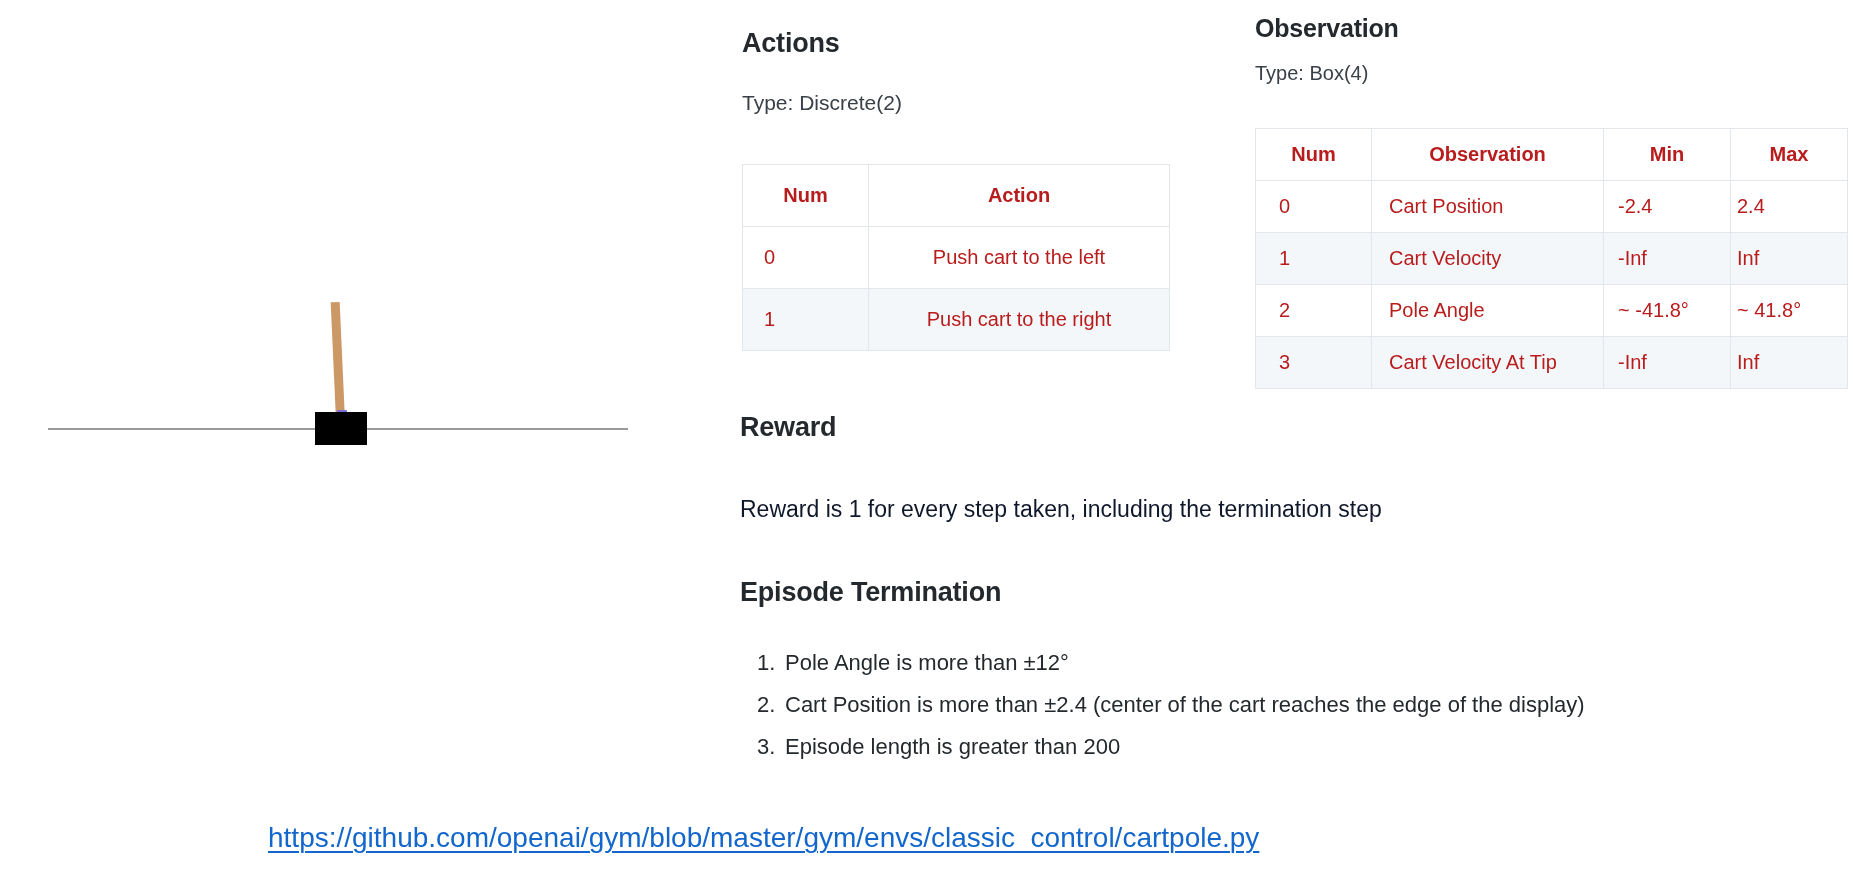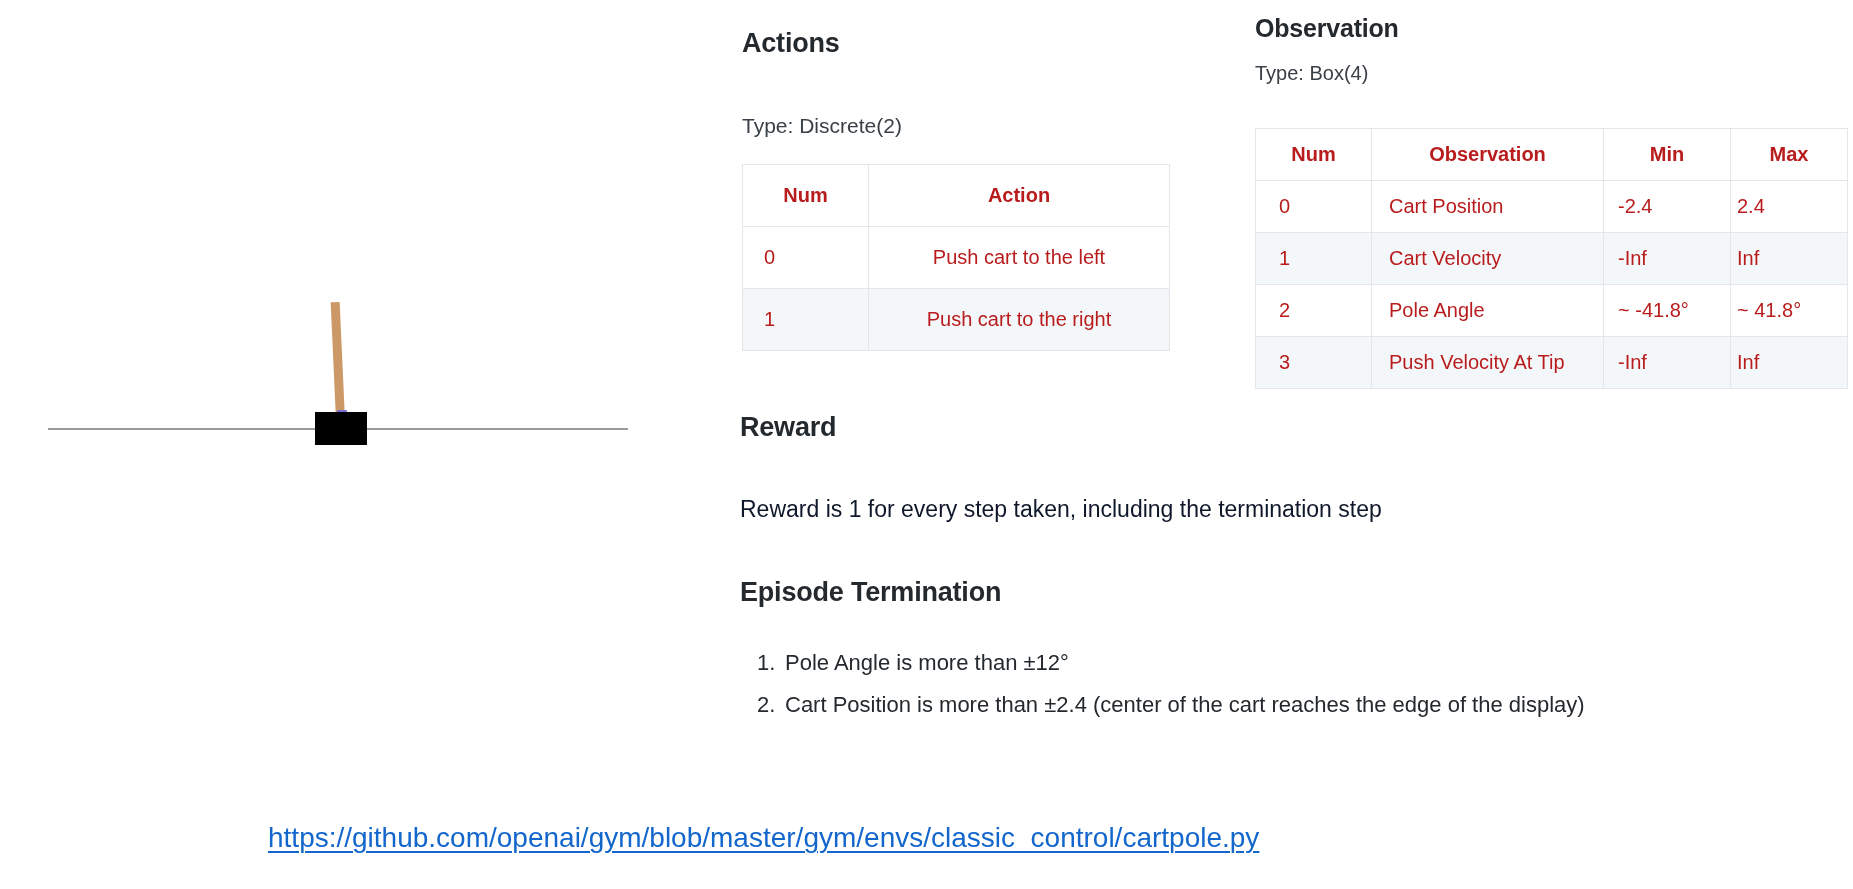--- a/index.html
+++ b/index.html
@@ -165,21 +165,21 @@
 </head>
 <body>
 
 <div id="cartpole-figure"></div>
 <div class="track-line"></div>
 <div class="pole-stick"></div>
 <div class="pole-axle"></div>
 <div class="cart-body"></div>
 
 <div class="sec-heading" style="left:742px; top:28px;">Actions</div>
-<div class="sec-subtext" style="left:742px; top:114px;">Type: Discrete(2)</div>
+<div class="sec-subtext" style="left:742px; top:91px;">Type: Discrete(2)</div>
 
 <table class="gh-table" id="actions-table">
   <thead>
     <tr>
       <th class="c-num">Num</th>
       <th class="c-act">Action</th>
     </tr>
   </thead>
   <tbody>
     <tr>
@@ -219,34 +219,37 @@
       <td class="o-max">Inf</td>
     </tr>
     <tr>
       <td class="o-num">2</td>
       <td class="o-obs">Pole Angle</td>
       <td class="o-min">~ -41.8°</td>
       <td class="o-max">~ 41.8°</td>
     </tr>
     <tr class="alt">
       <td class="o-num">3</td>
-      <td class="o-obs">Push Velocity At Tip</td>
+      <td class="o-obs">Cart Velocity At Tip</td>
       <td class="o-min">-Inf</td>
       <td class="o-max">Inf</td>
     </tr>
   </tbody>
 </table>
 
 <div class="sec-heading" style="left:740px; top:412px;">Reward</div>
 <div class="body-text" style="left:740px; top:496px;">Reward is 1 for every step taken, including the termination step</div>
 
 <div class="sec-heading" style="left:740px; top:577px;">Episode Termination</div>
 
 <ol id="termination-list">
   <li>
     <span class="li-num">1.</span><span>Pole Angle is more than ±12°</span>
   </li>
   <li>
     <span class="li-num">2.</span><span>Cart Position is more than ±2.4 (center of the cart reaches the edge of the display)</span>
   </li>
+  <li>
+    <span class="li-num">3.</span><span>Episode length is greater than 200</span>
+  </li>
 </ol>
 
 <a id="source-link" href="#">https://github.com/openai/gym/blob/master/gym/envs/classic_control/cartpole.py</a>
 
 </body></html>

